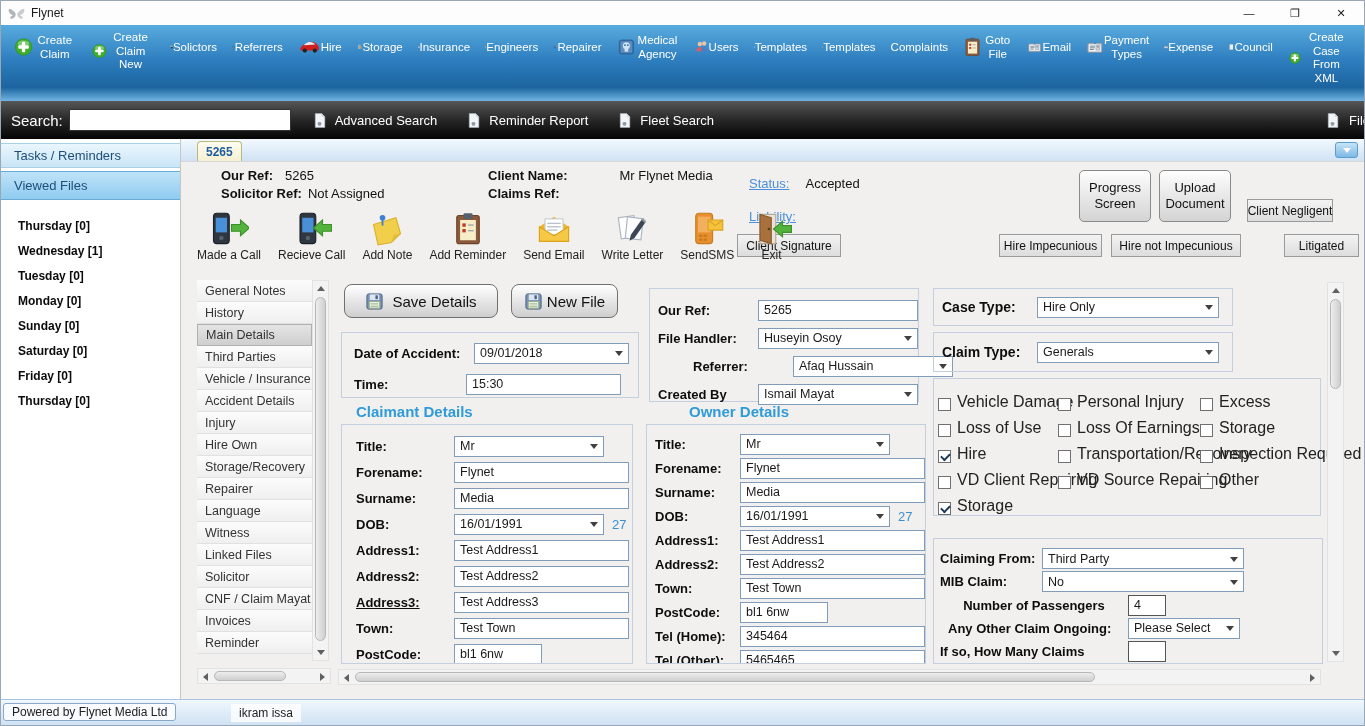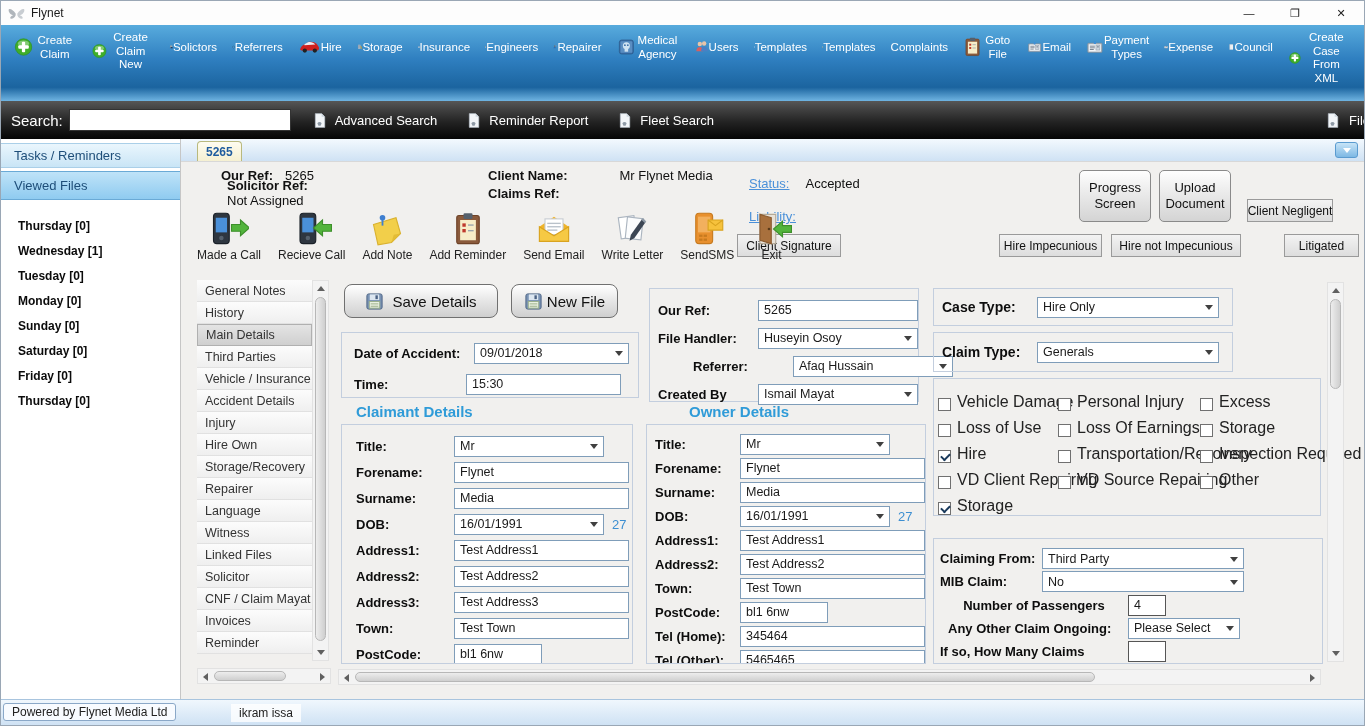--- a/index.html
+++ b/index.html
@@ -480,21 +480,21 @@
             <span class="tri-dn"></span>
           </div>
       </div>
 
       <div class="content">
 
         <div class="abs hdr-row" style="left:40px;top:6px;">
           <span class="hdr-label">Our Ref:</span>
           <span class="hdr-val">5265</span>
         </div>
-        <div class="abs hdr-row" style="left:40px;top:16px;flex-direction:column;">
+        <div class="abs hdr-row" style="left:40px;top:24px;">
           <span class="hdr-label">Solicitor Ref:</span>
           <span class="hdr-val" style="margin-left:6px;">Not Assigned</span>
         </div>
         <div class="abs hdr-row" style="left:307px;top:6px;gap:40px;">
           <span class="hdr-label">Client Name:</span>
           <span class="hdr-val">Mr Flynet Media</span>
         </div>
         <div class="abs hdr-row" style="left:307px;top:24px;">
           <span class="hdr-label">Claims Ref:</span>
           <span class="hdr-val"></span>
@@ -779,21 +779,21 @@
                 <span>Test Address1</span>
               </div>
             </div>
             <div class="frow" style="height: 26px; flex: 0 0 auto;">
               <span class="flabel" style="width: 98px;">Address2:</span>
               <div class="ctrl" style="width: 175px;">
                 <span>Test Address2</span>
               </div>
             </div>
             <div class="frow" style="height: 26px; flex: 0 0 auto;">
-              <span class="flabel" style="width: 98px;">Address3:</span>
+              <span class="flabel" style="width: 98px; text-decoration: underline;">Address3:</span>
               <div class="ctrl" style="width: 175px;">
                 <span>Test Address3</span>
               </div>
             </div>
             <div class="frow" style="height: 26px; flex: 0 0 auto;">
               <span class="flabel" style="width: 98px;">Town:</span>
               <div class="ctrl" style="width: 175px;">
                 <span>Test Town</span>
               </div>
             </div>

